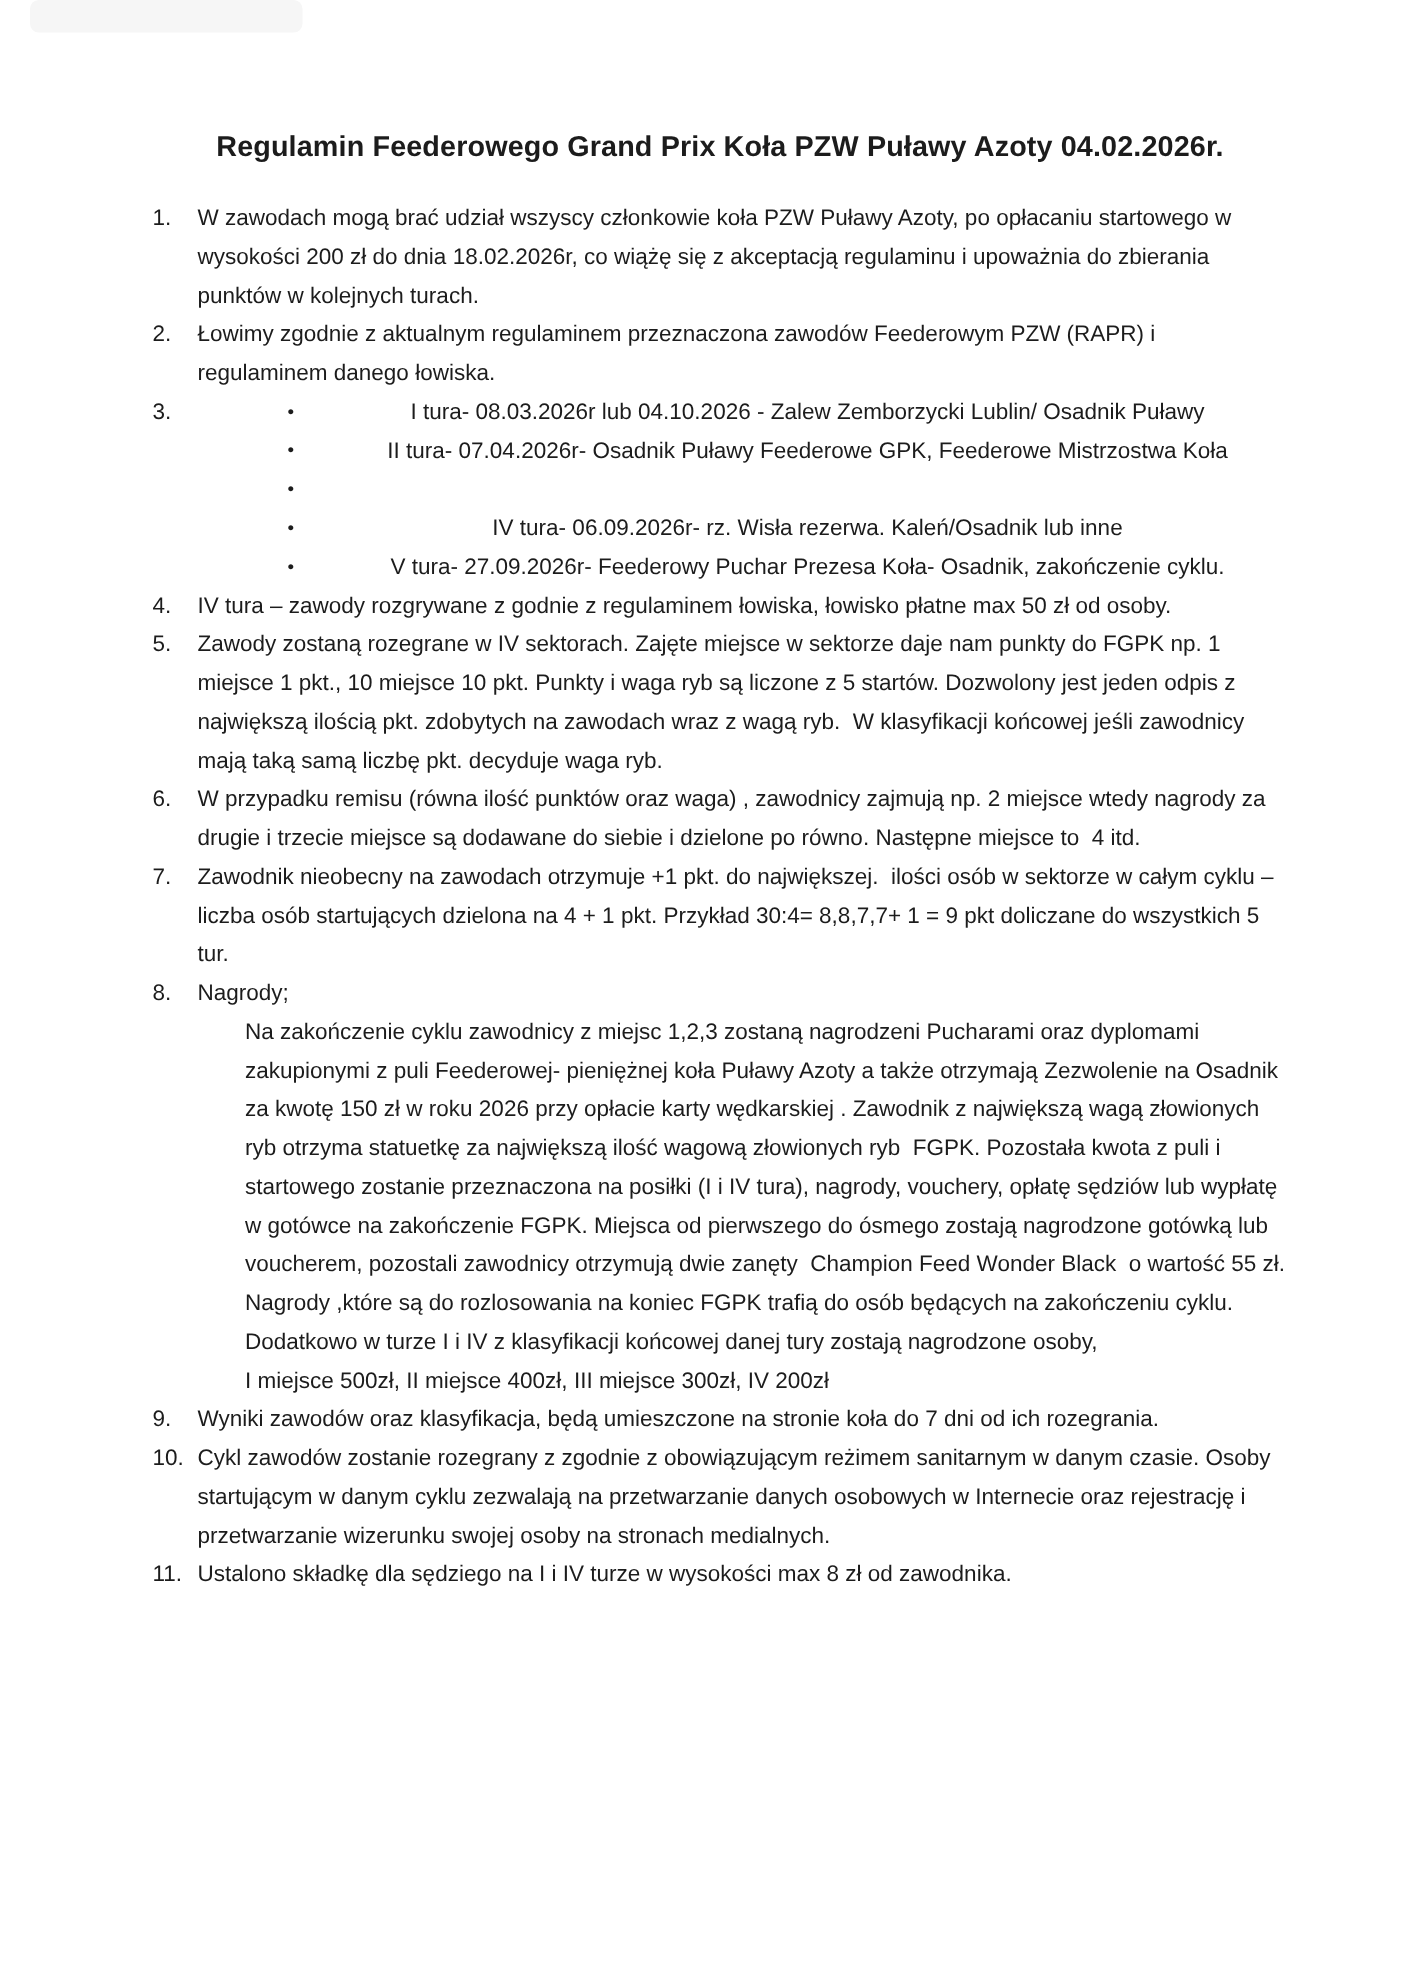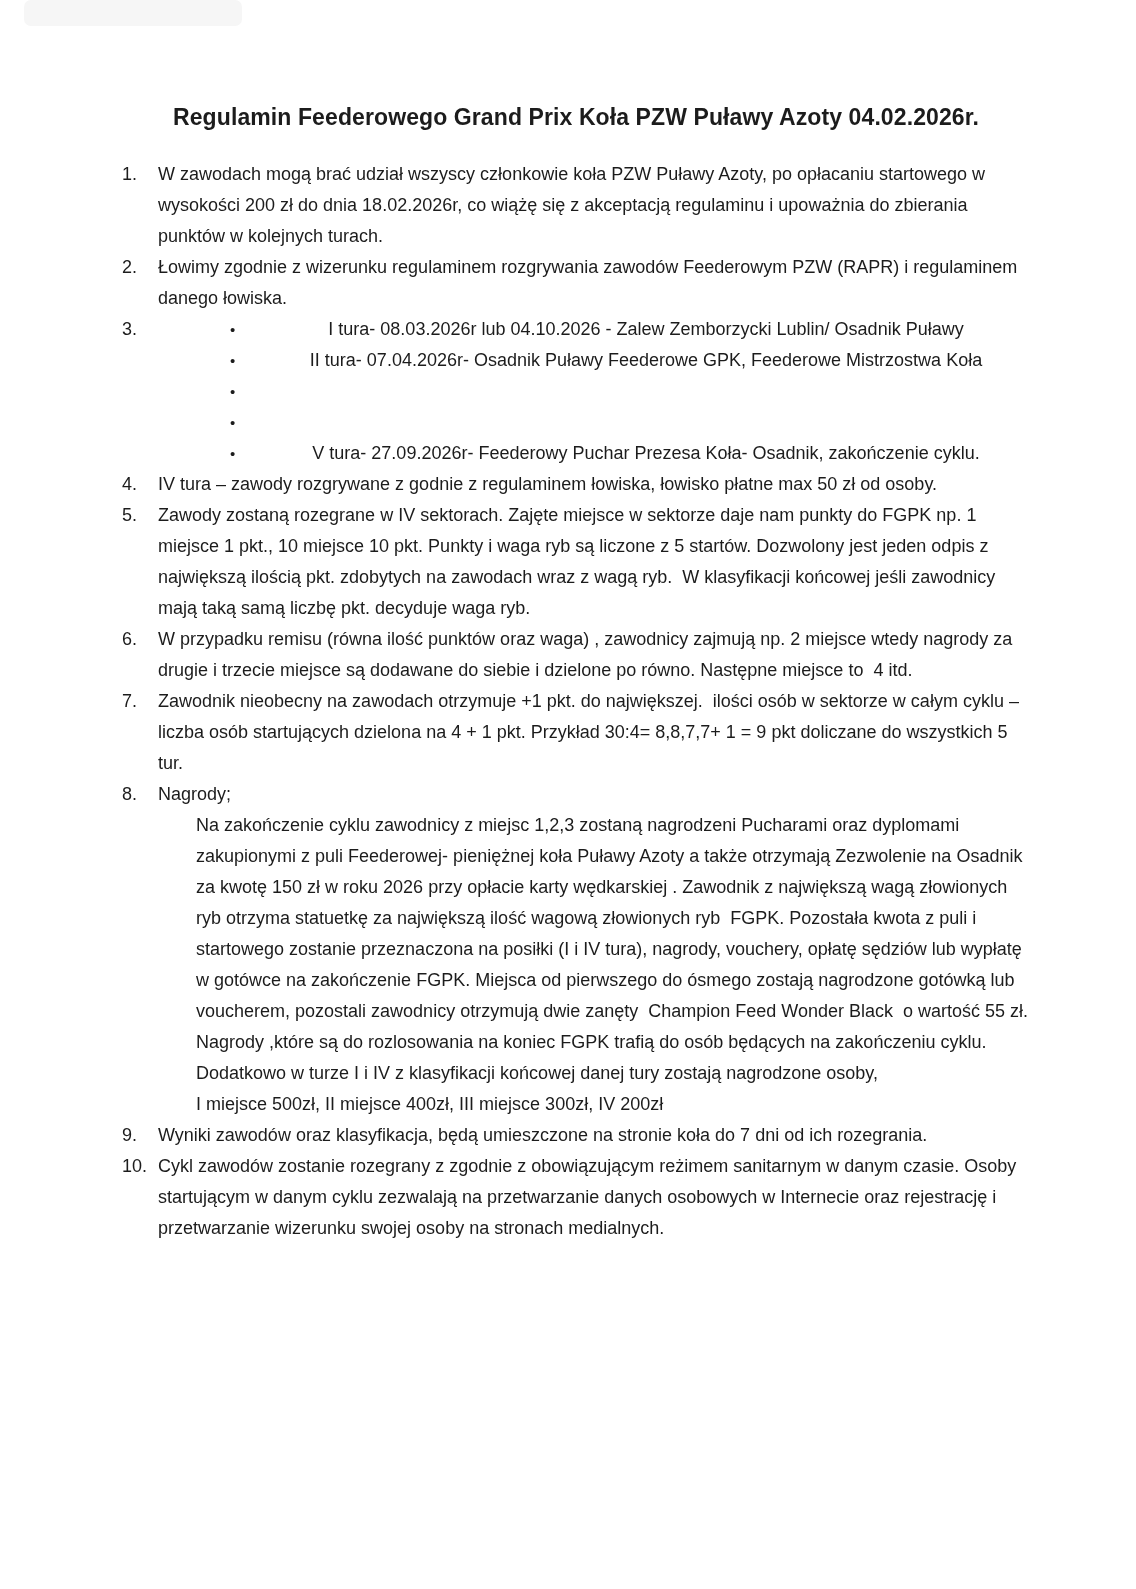--- a/index.html
+++ b/index.html
@@ -82,21 +82,21 @@
   <li class="item">
     <span class="marker">1.</span>
     <div class="body">
       <div class="text">W zawodach mogą brać udział wszyscy członkowie koła PZW Puławy Azoty, po opłacaniu startowego w wysokości 200 zł do dnia 18.02.2026r, co wiążę się z akceptacją regulaminu i upoważnia do zbierania punktów w kolejnych turach.</div>
     </div>
   </li>
 
   <li class="item">
     <span class="marker">2.</span>
     <div class="body">
-      <div class="text">Łowimy zgodnie z wizerunku regulaminem rozgrywania zawodów Feederowym PZW (RAPR) i regulaminem danego łowiska.</div>
+      <div class="text">Łowimy zgodnie z aktualnym regulaminem przeznaczona zawodów Feederowym PZW (RAPR) i regulaminem danego łowiska.</div>
     </div>
   </li>
 
   <li class="item">
     <span class="marker">3.</span>
     <div class="body">
 
   <div class="bullet-row">
     <span class="bullet-dot">•</span>
     <span class="bullet-text">I tura- 08.03.2026r lub 04.10.2026 - Zalew Zemborzycki Lublin/ Osadnik Puławy</span>
@@ -106,20 +106,21 @@
     <span class="bullet-dot">•</span>
     <span class="bullet-text">II tura- 07.04.2026r- Osadnik Puławy Feederowe GPK, Feederowe Mistrzostwa Koła</span>
   </div>
 
   <div class="bullet-row">
     <span class="bullet-dot">•</span>
   </div>
 
   <div class="bullet-row">
     <span class="bullet-dot">•</span>
+    <span class="bullet-text">IV tura- 06.09.2026r- rz. Wisła rezerwa. Kaleń/Osadnik lub inne</span>
   </div>
 
   <div class="bullet-row">
     <span class="bullet-dot">•</span>
     <span class="bullet-text">V tura- 27.09.2026r- Feederowy Puchar Prezesa Koła- Osadnik, zakończenie cyklu.</span>
   </div>
 </div>
   </li>
 
   <li class="item">
@@ -172,14 +173,20 @@
     </div>
   </li>
 
   <li class="item">
     <span class="marker">10.</span>
     <div class="body">
       <div class="text">Cykl zawodów zostanie rozegrany z zgodnie z obowiązującym reżimem sanitarnym w danym czasie. Osoby startującym w danym cyklu zezwalają na przetwarzanie danych osobowych w Internecie oraz rejestrację i przetwarzanie wizerunku swojej osoby na stronach medialnych.</div>
     </div>
   </li>
 
+  <li class="item">
+    <span class="marker">11.</span>
+    <div class="body">
+      <div class="text">Ustalono składkę dla sędziego na I i IV turze w wysokości max 8 zł od zawodnika.</div>
+    </div>
+  </li>
 </ol>
 </div>
 
 </body></html>

